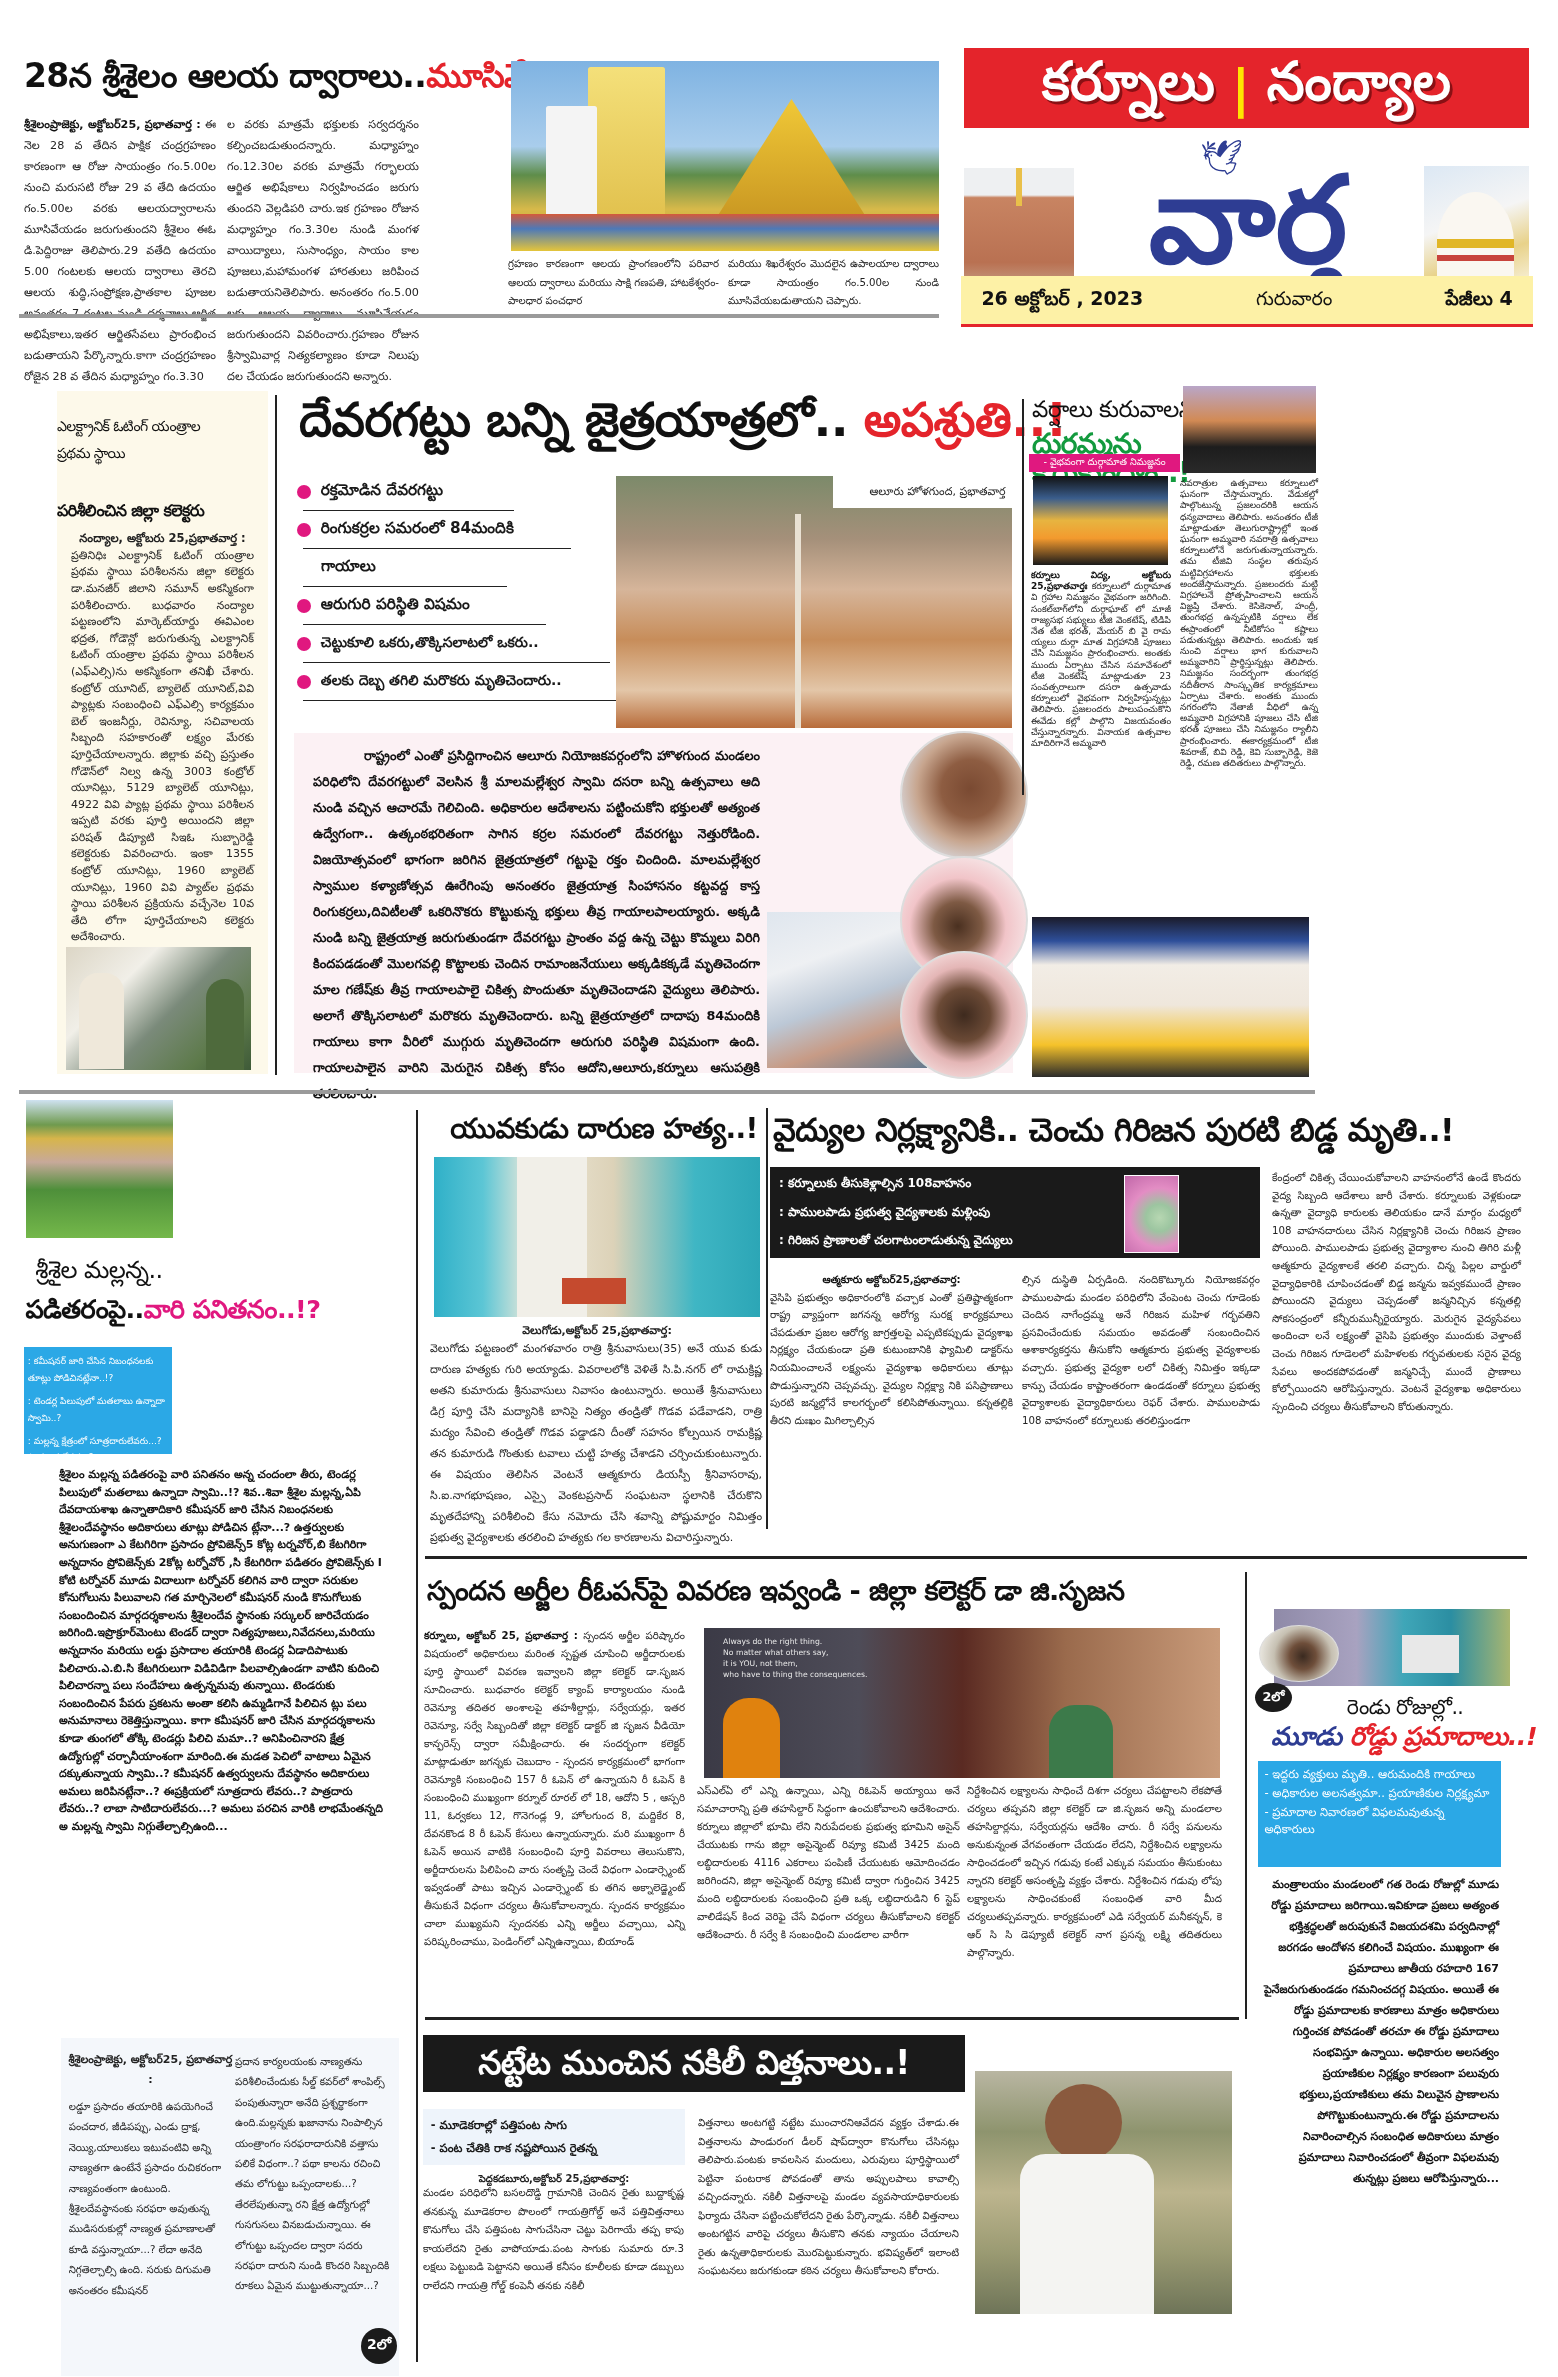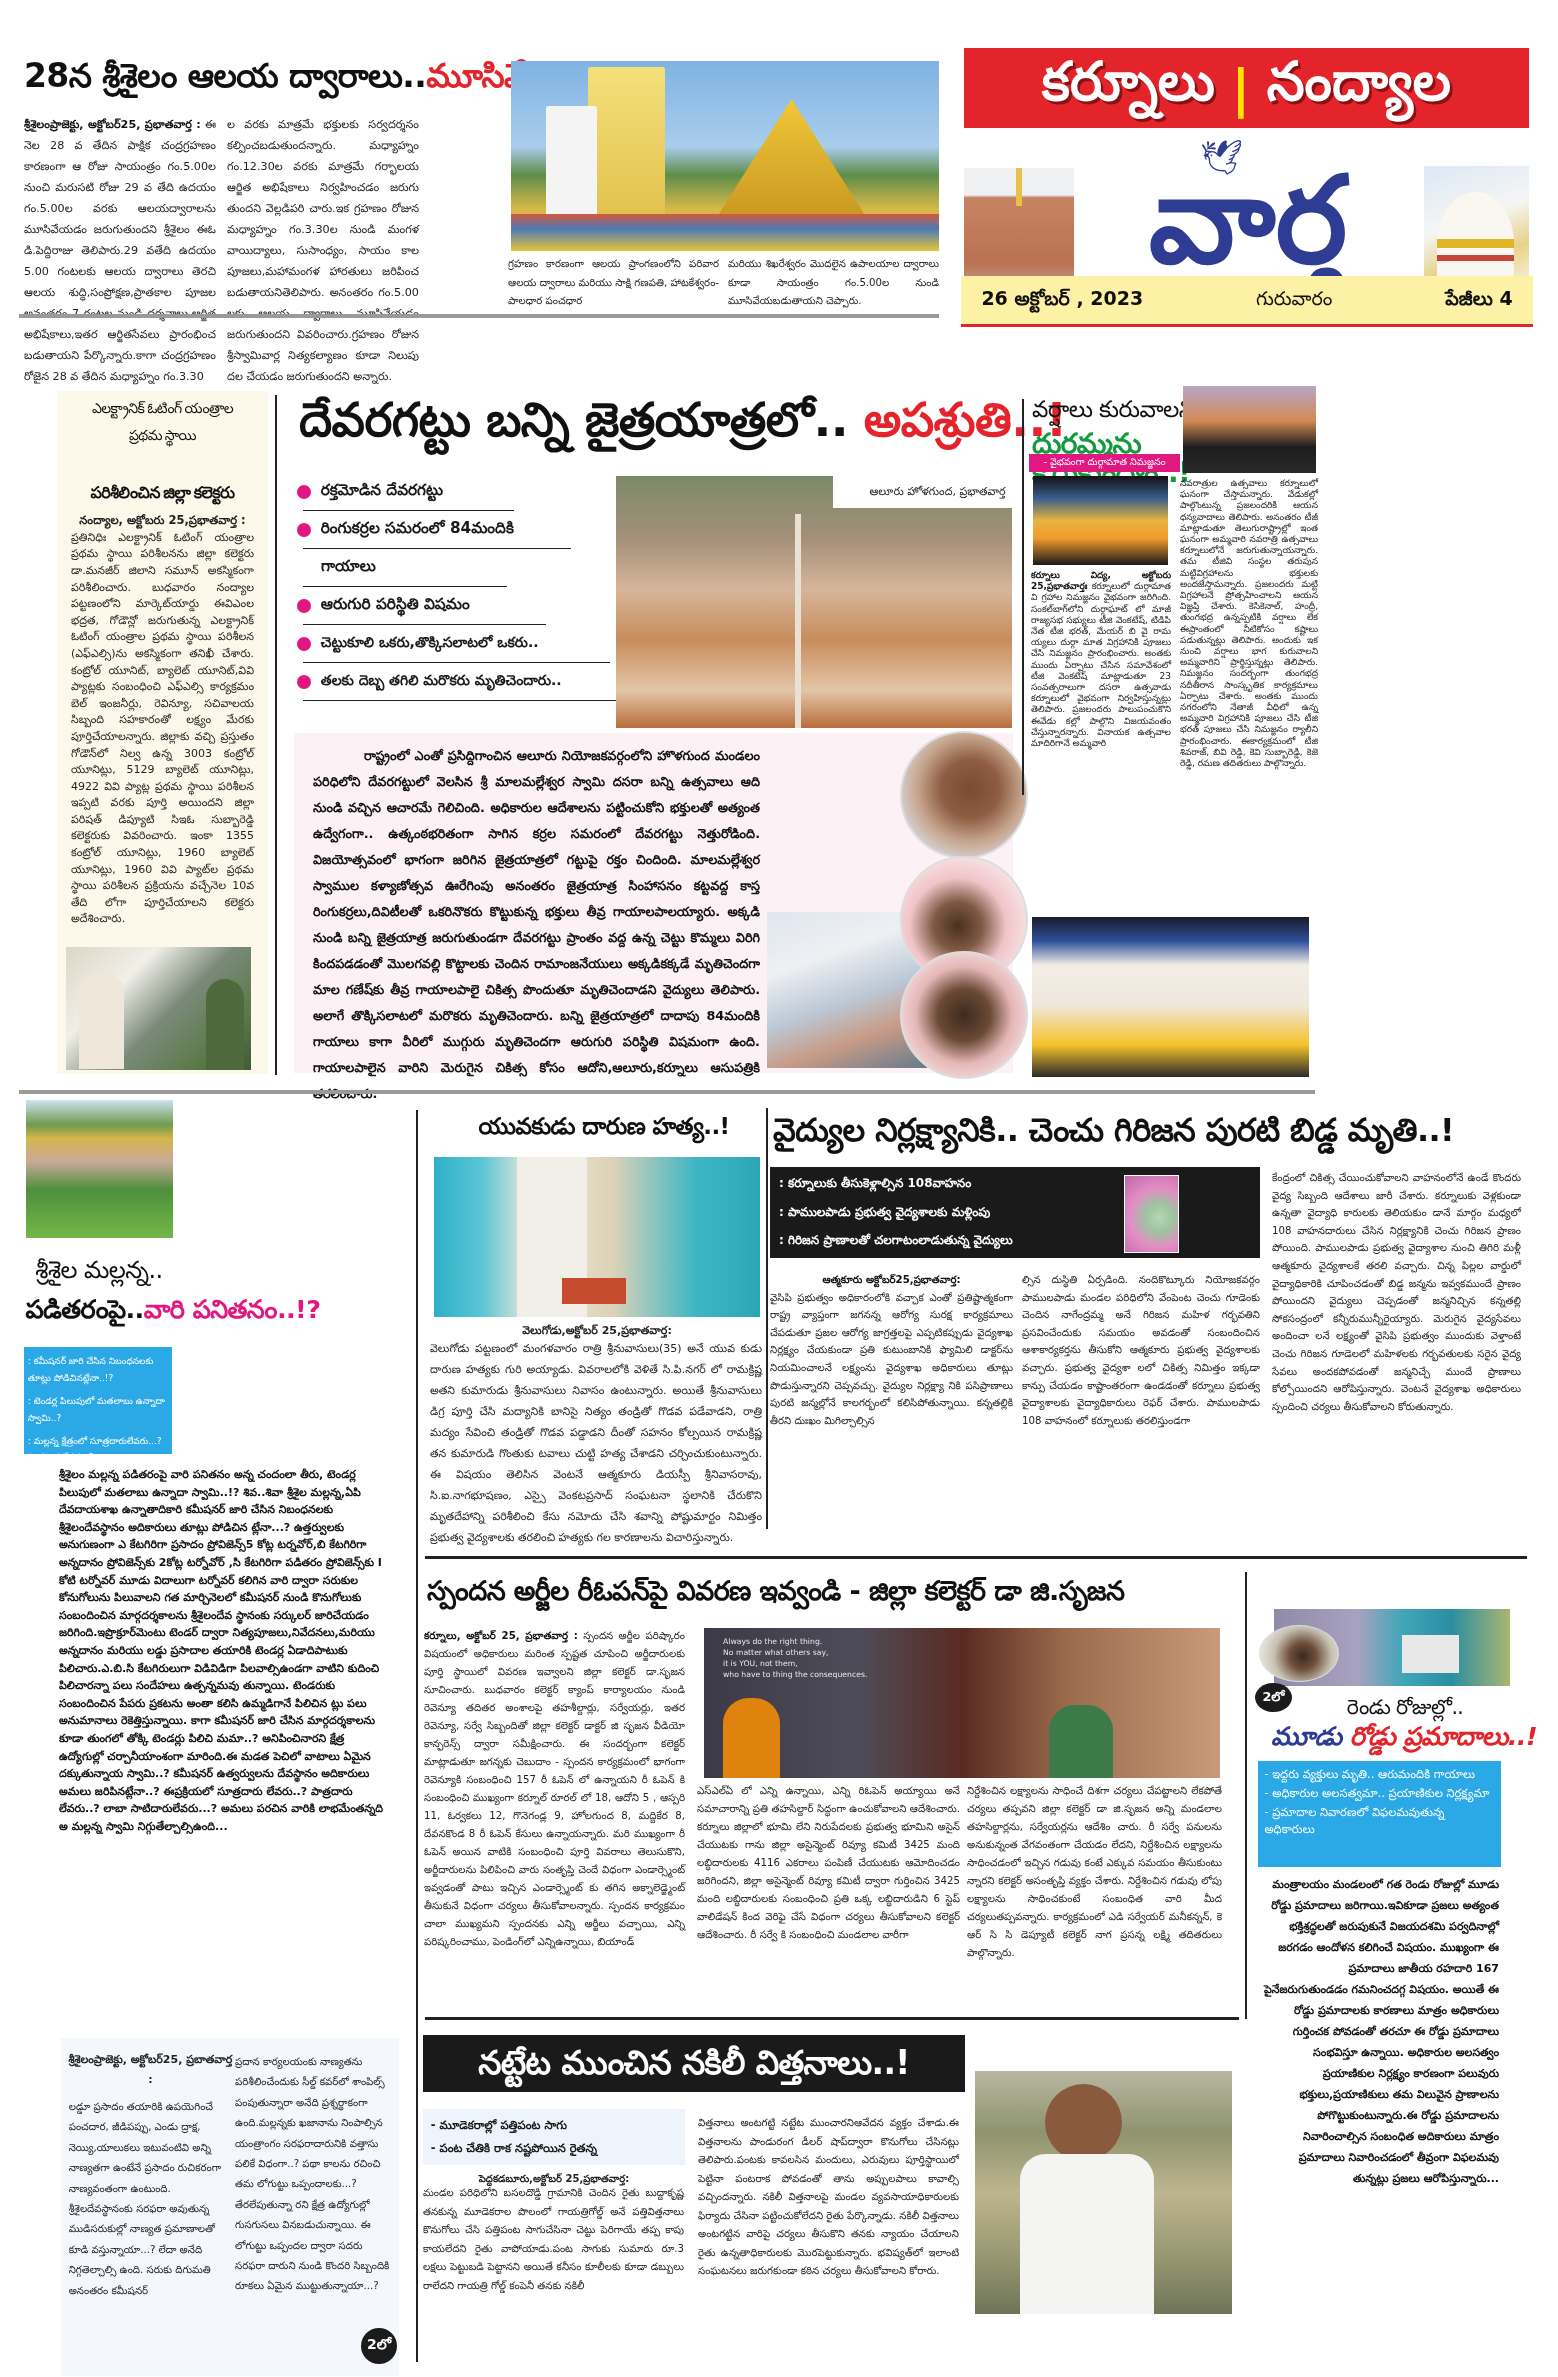--- a/index.html
+++ b/index.html
@@ -64,21 +64,21 @@
     <div style="position:absolute; left:12.8px; top:89px; width:77px; height:6.4px; background:#c8433c;"></div>
   </div>
 </div>
 <div class="abs" style="left:961px; top:276px; width:572px; height:51px; background:#fdf1a6; border-bottom:3.2px solid #e4242b; display:flex; align-items:center; justify-content:space-between; padding:0 20.4px;">
   <span style="font-weight:bold; font-size:19px; color:#111;">26 అక్టోబర్ , 2023</span>
   <span style="font-size:19px; color:#111;">గురువారం</span>
   <span style="font-weight:bold; font-size:19px; color:#111;">పేజీలు 4</span>
 </div>
 
 <div class="abs" style="left:57px; top:391px; width:211px; height:683px; background:#fdf9ea;">
-  <div class="headline" style="text-align:center; padding-top:4px;font-family:Liberation Serif, serif;">
+  <div class="headline" style="padding-top:22px;">
     <div style="font-size:14px; font-weight:normal; line-height:27px;">ఎలక్ట్రానిక్ ఓటింగ్ యంత్రాల</div>
     <div style="font-size:14px; font-weight:normal; line-height:27px;">ప్రథమ స్థాయి</div>
     <div style="font-size:16px; line-height:27px;margin-top:30px;">పరిశీలించిన జిల్లా కలెక్టరు</div>
   </div>
   <div class="body-text" style="text-align:center; font-weight:bold; font-size:11.5px; margin-top:3.8px;">నంద్యాల, అక్టోబరు 25,ప్రభాతవార్త :</div>
   <div class="body-text" style="padding:0 14px; font-size:11px; line-height:16.6px;">ప్రతినిధిః ఎలక్ట్రానిక్ ఓటింగ్ యంత్రాల ప్రథమ స్థాయి పరిశీలనను జిల్లా కలెక్టరు డా.మనజీర్ జిలాని సమూన్ అకస్మికంగా పరిశీలించారు. బుధవారం నంద్యాల పట్టణంలోని మార్కెట్‌యార్డు ఈవిఎంల భద్రత, గోడౌన్లో జరుగుతున్న ఎలక్ట్రానిక్ ఓటింగ్ యంత్రాల ప్రథమ స్థాయి పరిశీలన (ఎఫ్ఎల్సి)ను అకస్మికంగా తనిఖీ చేశారు. కంట్రోల్ యూనిట్, బ్యాలెట్ యూనిట్,వివి ప్యాట్లకు సంబంధించి ఎఫ్ఎల్సి కార్యక్రమం బెల్ ఇంజనీర్లు, రెవిన్యూ, సచివాలయ సిబ్బంది సహకారంతో లక్ష్యం మేరకు పూర్తిచేయాలన్నారు. జిల్లాకు వచ్చి ప్రస్తుతం గోడౌన్‌లో నిల్వ ఉన్న 3003 కంట్రోల్ యూనిట్లు, 5129 బ్యాలెట్ యూనిట్లు, 4922 వివి ప్యాట్ల ప్రథమ స్థాయి పరిశీలన ఇప్పటి వరకు పూర్తి అయిందని జిల్లా పరిషత్ డిప్యూటి సిఇఓ సుబ్బారెడ్డి కలెక్టరుకు వివరించారు. ఇంకా 1355 కంట్రోల్ యూనిట్లు, 1960 బ్యాలెట్ యూనిట్లు, 1960 వివి ప్యాట్‌ల ప్రథమ స్థాయి పరిశీలన ప్రక్రియను వచ్చేనెల 10వ తేది లోగా పూర్తిచేయాలని కలెక్టరు అదేశించారు.</div>
   <div class="photo" style="left:9px; top:556px; width:185px; height:123px; background:linear-gradient(135deg,#dcd6c6 0%,#f1efe8 30%,#7a8a7a 55%,#5d7a4a 80%,#3e5a38 100%);">
     <div style="position:absolute; left:12.8px; top:25.5px; width:45px; height:96px; background:#efe8da; border-radius:19px 19px 0 0;"></div>
     <div style="position:absolute; left:140px; top:32px; width:38px; height:91px; background:#4e6a3c; border-radius:19px 19px 0 0;"></div>
   </div>
@@ -177,21 +177,21 @@
 </div>
 <div class="abs body-bold" style="left:59px; top:1466px; width:332px; font-size:11px; line-height:17.6px; text-align:left;">శ్రీశైలం మల్లన్న పడితరంపై వారి పనితనం అన్న చందంలా తీరు, టెండర్ల పిలుపులో మతలాబు ఉన్నాదా స్వామి..!? శివ..శివా శ్రీశైల మల్లన్న,ఏపి దేవదాయశాఖ ఉన్నాతాదికారి కమీషనర్ జారి చేసిన నిబంధనలకు శ్రీశైలందేవస్థానం అదికారులు తూట్లు పోడిచిన ట్లేనా...? ఉత్తర్వులకు అనుగుణంగా ఎ కేటగిరిగా ప్రసాదం ప్రోవిజెన్స్‌5 కోట్ల టర్నవోర్,బి కేటగిరిగా అన్నదానం ప్రోవిజెన్స్‌కు 2కోట్ల టర్నోవోర్ ,సి కేటగిరిగా పడితరం ప్రోవిజెన్స్‌కు I కోటి టర్నోవర్ మూడు విదాలుగా టర్నోవర్ కలిగిన వారి ద్వారా సరుకుల కోనుగోలును పిలువాలని గత మార్చినెలలో కమీషనర్ నుండి కొనుగోలుకు సంబందించిన మార్గదర్శకాలను శ్రీశైలందేవ స్థానంకు సర్కులర్ జారిచేయడం జరిగింది.ఇప్రొక్రూర్‌మెంటు టెండర్ ద్వారా నిత్యపూజలు,నివేదనలు,మరియు అన్నదానం మరియు లడ్డు ప్రసాదాల తయారికి టెండర్ల ఏడాదిపాటుకు పిలిచారు.ఎ.బి.సి కేటగిరులుగా విడివిడిగా పిలవాల్సిఉండగా వాటిని కుదించి పిలిచారన్నా పలు సందేహలు ఉత్పన్నమవు తున్నాయి. టెండరుకు సంబందించిన పేపరు ప్రకటను అంతా కలిసి ఉమ్మడిగానే పిలిచిన ట్లు పలు అనుమానాలు రెకెత్తిస్తున్నాయి. కాగా కమీషనర్ జారి చేసిన మార్గదర్శకాలను కూడా తుంగలో తోక్కి టెండర్లు పిలిచి మమా..? అనిపించినారని క్షేత్ర ఉద్యోగుల్లో చర్చానీయాంశంగా మారింది.ఈ మడత పెచిలో వాటాలు ఏమైన దక్కుతున్నాయ స్వామి..? కమీషనర్ ఉత్వర్వులను దేవస్థానం అదికారులు అమలు జరిపినట్లేనా..? ఈప్రక్రియలో సూత్రదారు లేవరు..? పాత్రదారు లేవరు..? లాబా సాటిదారులేవరు...? అమలు పరచిన వారికి లాభమేంతన్నది అ మల్లన్న స్వామి నిగ్గుతేల్చాల్సిఉంది...</div>
 <div class="abs" style="left:61px; top:2038px; width:338px; height:338px; background:#f4f7fb;">
   <div class="body-text" style="position:absolute; left:6.4px; top:11.5px; width:166px; text-align:center; font-weight:bold; font-size:11px;">శ్రీశైలంప్రాజెక్టు, అక్టోబర్25, ప్రబాతవార్త :</div>
   <div class="body-text" style="position:absolute; left:7.7px; top:59px; width:153px; font-size:10.2px; line-height:20.4px; text-align:left;">లడ్డూ ప్రసాదం తయారికి ఉపయెగించే పంచదార, జీడిపప్పు, ఎండు ద్రాక్ష, నెయ్యి,యాలుకలు ఇటువంటివి అన్ని నాణ్యతగా ఉంటేనే ప్రసాదం రుచికరంగా నాణ్యవంతంగా ఉంటుంది. శ్రీశైలదేవస్థానంకు సరఫరా అవుతున్న ముడిసరుకుల్లో నాణ్యత ప్రమాణాలతో కూడి వస్తున్నాయా...? లేదా అనేది నిగ్గతెల్చాల్సి ఉంది. సరుకు దిగుమతి అనంతరం కమీషనర్</div>
   <div class="body-text" style="position:absolute; left:174px; top:14px; width:156px; font-size:10.2px; line-height:20.4px; text-align:left;">ప్రదాన కార్యలయంకు నాణ్యతను పరిశీలించేందుకు సీల్డ్ కవర్‌లో శాంపిల్స్ పంపుతున్నారా అనేది ప్రశ్నర్థాకంగా ఉంది.మల్లన్నకు ఖజానాను నింపాల్సిన యంత్రాంగం సరఫరాదారునికి వత్తాసు పలికే విధంగా..? పథా కాలను రచించి తమ లోగుట్టు ఒప్పందాలకు...? తేరలేపుతున్నా రని క్షేత్ర ఉద్యోగుల్లో గుసగుసలు వినబడుచున్నాయి. ఈ లోగుట్టు ఒప్పందల ద్వారా సదరు సరఫరా దారుని నుండి కొందరి సిబ్బందికి రూకలు ఏమైన ముట్టుతున్నాయా...?</div>
   <div class="circle-badge" style="left:300px; top:290px; width:36px; height:36px; font-size:14px;">2లో</div>
 </div>
 <div class="vrule" style="left:416px; top:1110px; height:1252px;"></div>
 
-<div class="abs headline" style="left:441px; top:1114px; width:326px; text-align:center; font-size:23px;">యువకుడు దారుణ హత్య..!</div>
+<div class="abs headline" style="left:441px; top:1114px; width:326px; text-align:center; font-size:28px;">యువకుడు దారుణ హత్య..!</div>
 <div class="photo" style="left:434px; top:1157px; width:326px; height:160px; background:linear-gradient(90deg,#2fb0c8 0%,#5cc6d5 15%,#efe9da 30%,#dcd2b8 55%,#3fb6c4 80%,#2ca6b6 100%);">
   <div style="position:absolute; left:83px; top:0; width:70px; height:160px; background:#f1efe8;"></div>
   <div style="position:absolute; left:128px; top:121px; width:64px; height:25.5px; background:#c54a2e;"></div>
 </div>
 <div class="abs body-text" style="left:434px; top:1321px; width:326px; text-align:center; font-weight:bold; font-size:11px;">వెలుగోడు,అక్టోబర్ 25,ప్రభాతవార్త:</div>
 <div class="abs body-text" style="left:430px; top:1338px; width:332px; font-size:11px; line-height:21px;">వెలుగోడు పట్టణంలో మంగళవారం రాత్రి శ్రీనువాసులు(35) అనే యువ కుడు దారుణ హత్యకు గురి అయ్యాడు. వివరాలలోకి వెళితే సి.పి.నగర్ లో రామక్రిష్ణ అతని కుమారుడు శ్రీనువాసులు నివాసం ఉంటున్నారు. అయితే శ్రీనువాసులు డిగ్ర పూర్తి చేసి మద్యానికి బానిసై నిత్యం తండ్రితో గొడవ పడేవాడని, రాత్రి మద్యం సేవించి తండ్రితో గొడవ పడ్డాడని దీంతో సహనం కోల్పయిన రామక్రిష్ణ తన కుమారుడి గొంతుకు టవాలు చుట్టి హత్య చేశాడని చర్చించుకుంటున్నారు. ఈ విషయం తెలిసిన వెంటనే ఆత్మకూరు డియస్పీ శ్రీనివాసరావు, సి.ఐ.నాగభూషణం, ఎస్సై వెంకటప్రసాద్ సంఘటనా స్థలానికి చేరుకొని మృతదేహాన్ని పరిశీలించి కేసు నమోదు చేసి శవాన్ని పోష్టుమార్టం నిమిత్తం ప్రభుత్వ వైద్యశాలకు తరలించి హత్యకు గల కారణాలను విచారిస్తున్నారు.</div>
 <div class="vrule" style="left:766px; top:1108px; height:421px;"></div>
 
 <div class="abs headline" style="left:773px; top:1114px; width:766px; font-size:32px; white-space:nowrap;">వైద్యుల నిర్లక్ష్యానికి.. చెంచు గిరిజన పురటి బిడ్డ మృతి..!</div>
 <div class="abs" style="left:770px; top:1167px; width:490px; height:91px; background:#1a1a1a;">

